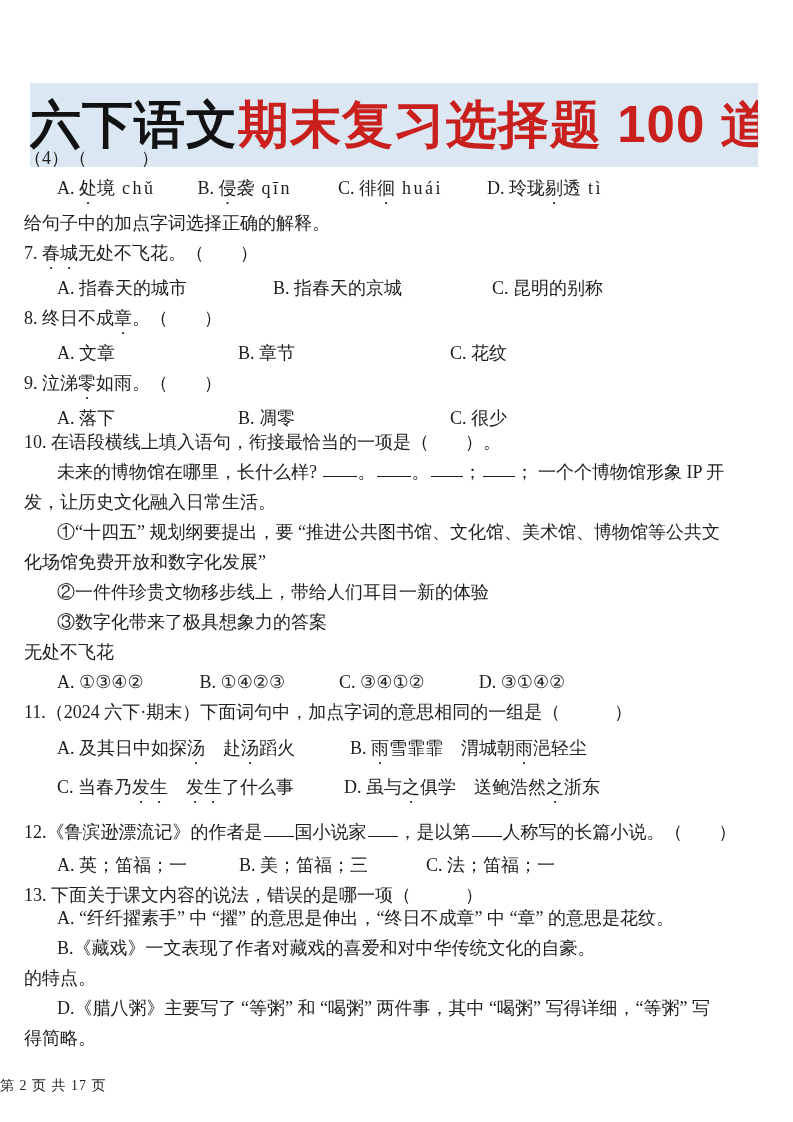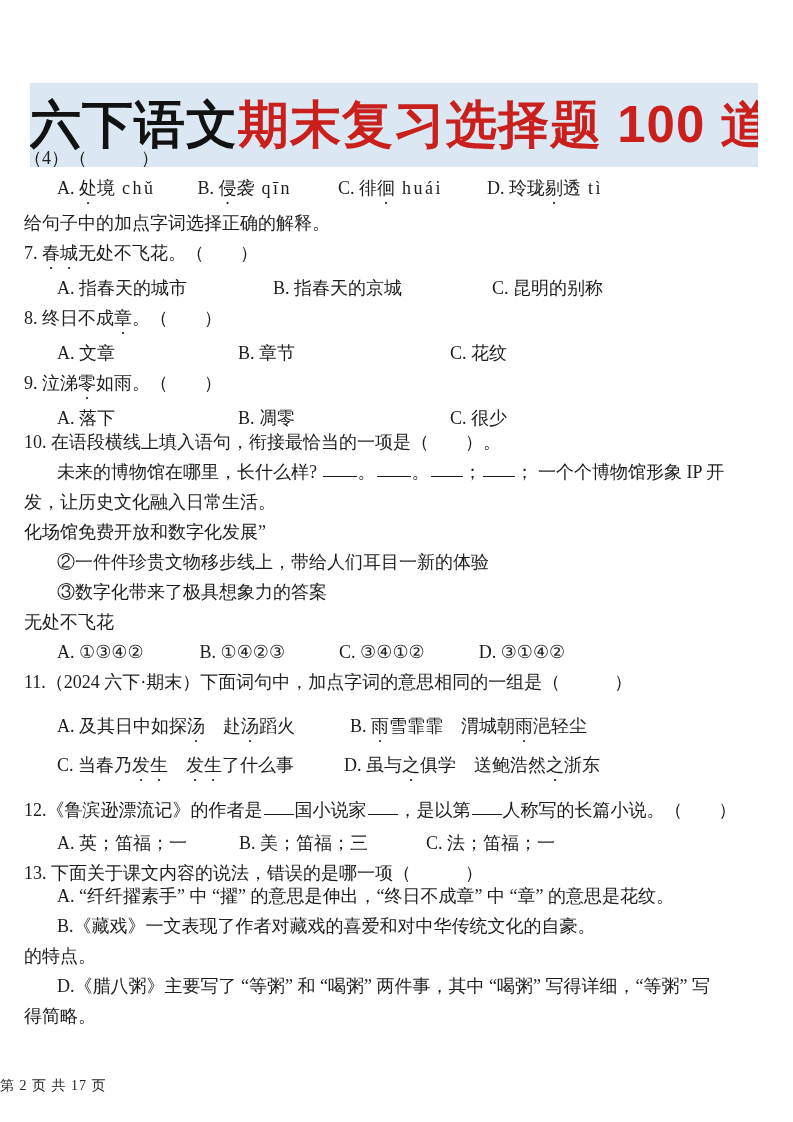--- a/index.html
+++ b/index.html
@@ -61,27 +61,28 @@
       <div class="line"><span>给句子中的加点字词选择正确的解释。</span></div>
       <div class="line"><span>7. </span><span class="em">春城</span><span>无处不飞花。（　　）</span></div>
       <div class="line ind"><span>A. 指春天的城市</span><span style="margin-left: 86px;">B. 指春天的京城</span><span style="margin-left: 90px;">C. 昆明的别称</span></div>
       <div class="line"><span>8. 终日不成</span><span class="em">章</span><span>。（　　）</span></div>
       <div class="line ind"><span>A. 文章</span><span style="margin-left: 123px;">B. 章节</span><span style="margin-left: 155px;">C. 花纹</span></div>
       <div class="line"><span>9. 泣涕</span><span class="em">零</span><span>如雨。（　　）</span></div>
       <div class="line ind"><span>A. 落下</span><span style="margin-left: 123px;">B. 凋零</span><span style="margin-left: 155px;">C. 很少</span></div>
       <div class="line" style="margin-top: -6px;"><span>10. 在语段横线上填入语句，衔接最恰当的一项是（　　）。</span></div>
       <div class="line ind"><span>未来的博物馆在哪里，长什么样? </span><span class="blank" style="width: 34px;"></span><span>。</span><span class="blank" style="width: 34px;"></span><span>。</span><span class="blank" style="width: 32px;"></span><span>；</span><span class="blank" style="width: 32px;"></span><span>；</span><span> 一个个博物馆形象 IP 开</span></div>
       <div class="line"><span>发，让历史文化融入日常生活。</span></div>
+      <div class="line ind"><span>①“十四五” 规划纲要提出，要 “推进公共图书馆、文化馆、美术馆、博物馆等公共文</span></div>
       <div class="line"><span>化场馆免费开放和数字化发展”</span></div>
       <div class="line ind"><span>②一件件珍贵文物移步线上，带给人们耳目一新的体验</span></div>
       <div class="line ind"><span>③数字化带来了极具想象力的答案</span></div>
       <div class="line"><span>无处不飞花</span></div>
       <div class="line ind"><span>A. ①③④②</span><span style="margin-left: 56px;">B. ①④②③</span><span style="margin-left: 54px;">C. ③④①②</span><span style="margin-left: 54px;">D. ③①④②</span></div>
       <div class="line"><span>11.（2024 六下·期末）下面词句中，加点字词的意思相同的一组是（　　　）</span></div>
-      <div class="line ind" style="margin-top: 14px;"><span>A. 及其日中如探</span><span class="em">汤</span><span>　赴</span><span class="em">汤</span><span>蹈火</span><span style="margin-left: 55px;">B. </span><span class="em">雨</span><span>雪霏霏　渭城朝</span><span class="em">雨</span><span>浥轻尘</span></div>
+      <div class="line ind" style="margin-top: 6px;"><span>A. 及其日中如探</span><span class="em">汤</span><span>　赴</span><span class="em">汤</span><span>蹈火</span><span style="margin-left: 55px;">B. </span><span class="em">雨</span><span>雪霏霏　渭城朝</span><span class="em">雨</span><span>浥轻尘</span></div>
       <div class="line ind" style="margin-top: 4px;"><span>C. 当春乃</span><span class="em">发生</span><span>　</span><span class="em">发生</span><span>了什么事</span><span style="margin-left: 50px;">D. </span><span>虽与</span><span class="em">之</span><span>俱学　送鲍浩然</span><span class="em">之</span><span>浙东</span></div>
       <div class="line" style="margin-top: 10px;"><span>12.《鲁滨逊漂流记》的作者是</span><span class="blank" style="width: 30px;"></span><span>国小说家</span><span class="blank" style="width: 30px;"></span><span>，是以第</span><span class="blank" style="width: 30px;"></span><span>人称写的长篇小说。（　　）</span></div>
       <div class="line ind" style="margin-top: 3px;"><span>A. 英；笛福；一</span><span style="margin-left: 52px;">B. 美；笛福；三</span><span style="margin-left: 58px;">C. 法；笛福；一</span></div>
       <div class="line"><span>13. 下面关于课文内容的说法，错误的是哪一项（　　　）</span></div>
       <div class="line ind" style="margin-top: -7px;"><span>A. “纤纤擢素手” 中 “擢” 的意思是伸出，“终日不成章” 中 “章” 的意思是花纹。</span></div>
       <div class="line ind"><span>B.《藏戏》一文表现了作者对藏戏的喜爱和对中华传统文化的自豪。</span></div>
       <div class="line"><span>的特点。</span></div>
       <div class="line ind"><span>D.《腊八粥》主要写了 “等粥” 和 “喝粥” 两件事，其中 “喝粥” 写得详细，“等粥” 写</span></div>
       <div class="line"><span>得简略。</span></div>
     </div>

